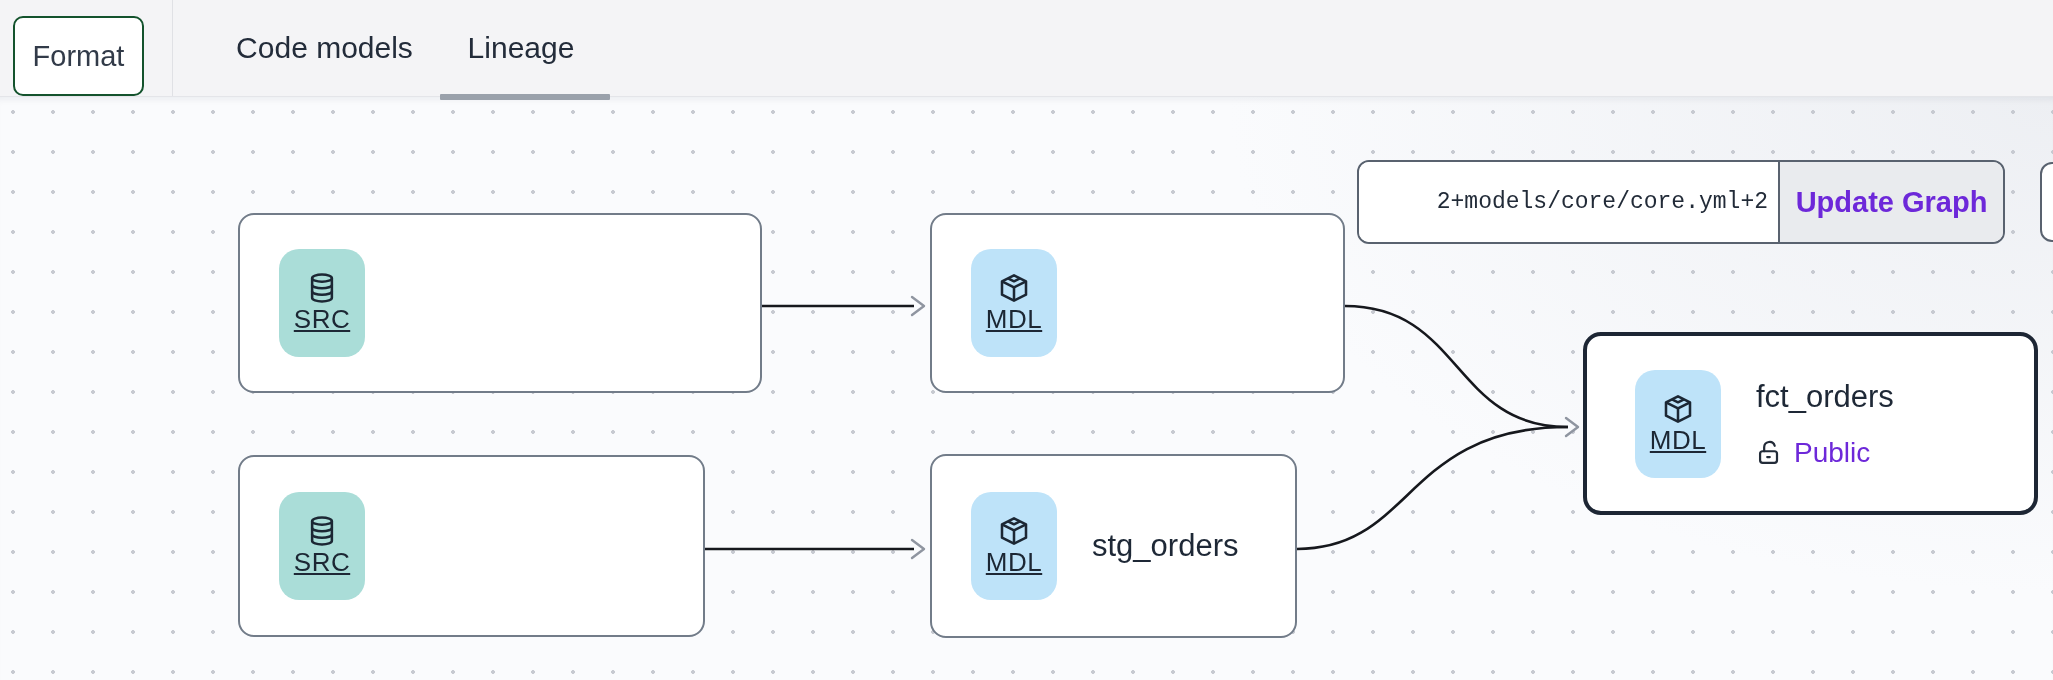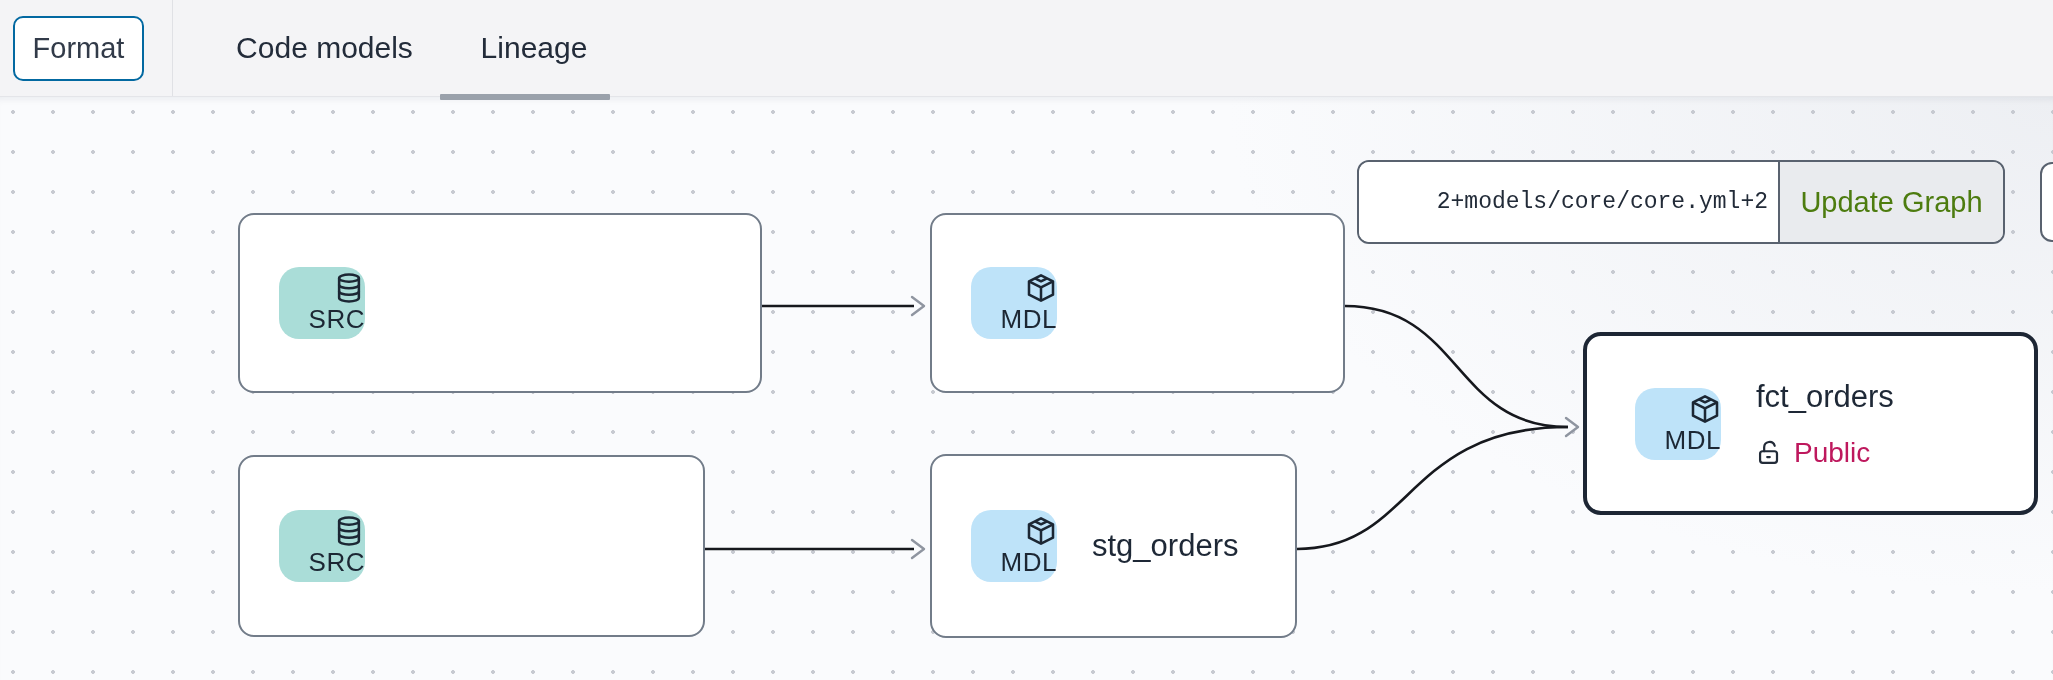--- a/index.html
+++ b/index.html
@@ -27,34 +27,34 @@
   }
 
   
   .topbar{
     position:absolute;left:0;top:0;width:2053px;height:97px;
     background:var(--topbar-bg);
     border-bottom:1px solid #e4e5e9;
     z-index:30;
   }
   .format-btn{
-    position:absolute;left:13px;top:16px;width:131px;height:65px;
-    background:#ffffff;border:2px solid #0369a1;border-radius:10px;
+    position:absolute;left:13px;top:16px;width:131px;height:80px;
+    background:#ffffff;border:2px solid #14532d;border-radius:10px;
     font-family:inherit;font-size:29px;color:#323b49;
     display:flex;align-items:center;justify-content:center;cursor:pointer;
   }
   .topbar-divider{
     position:absolute;left:172px;top:0;width:1px;height:96px;background:#e0e1e5;
   }
   .tab{
     position:absolute;top:0;height:96px;display:flex;align-items:center;justify-content:center;
     font-size:30px;color:#232c3a;cursor:pointer;
   }
   .tab-codequality{left:222px;width:205px;}
-  .tab-lineage{left:449px;width:170px;}
+  .tab-lineage{left:436px;width:170px;}
   .tab-underline{
     position:absolute;left:440px;top:94px;width:170px;height:6px;
     background:var(--tab-underline);border-radius:1px;z-index:31;
   }
 
   
   .canvas{
     position:absolute;left:0;top:97px;width:2053px;height:583px;
     background-color:var(--canvas-bg);
     background-image:
@@ -72,49 +72,49 @@
 
   
   .node{
     position:absolute;background:#ffffff;
     border:2px solid var(--node-border);border-radius:16px;
     display:flex;align-items:center;padding-left:39px;
     z-index:10;cursor:pointer;
   }
   .node.selected{border:4px solid var(--selected-node-border);border-radius:18px;}
   .badge{
-    width:86px;height:72px;border-radius:20px;flex:0 0 86px;
-    display:flex;flex-direction:column;align-items:flex-end;justify-content:center;
+    width:86px;height:108px;border-radius:20px;flex:0 0 86px;
+    display:flex;flex-direction:column;align-items:center;justify-content:center;text-decoration:underline;
   }
   .badge.src{background:var(--accent-source-badge);}
   .badge.mdl{background:var(--accent-model-badge);}
   .badge svg{width:32px;height:32px;stroke:#1c2734;}
   .badge .badge-label{font-size:26px;line-height:30px;color:#1c2734;letter-spacing:.5px;}
   .node .node-label{font-size:31px;font-weight:500;color:var(--text-dark);margin-left:35px;white-space:nowrap;}
   .node .node-text-col{margin-left:35px;display:flex;flex-direction:column;gap:22px;}
   .node .node-text-col .node-label{margin-left:0;}
-  .node-meta{display:flex;align-items:center;gap:10px;font-size:28px;color:#be185d;}
+  .node-meta{display:flex;align-items:center;gap:10px;font-size:28px;color:#6d28d9;}
   .node-meta svg{width:28px;height:28px;stroke:#222b38;}
 
   
   .graph-controls{
     position:absolute;left:1357px;top:160px;width:648px;height:84px;
     display:flex;border:2px solid var(--control-border);border-radius:12px;
     overflow:hidden;z-index:20;background:#ffffff;
   }
   .selector-input{
     flex:1;border:none;outline:none;background:#ffffff;
     font-family:Liberation Mono, monospace;font-size:23px;color:#222b38;padding:0 10px 0 26px;
     min-width:0;
     text-align:right;
   }
   .update-graph-btn{
     width:225px;flex:0 0 225px;border:none;border-left:2px solid var(--control-border);
-    background:var(--button-bg);font-family:inherit;font-size:29px;color:#4d7c0f;
-    display:flex;align-items:center;justify-content:center;cursor:pointer;
+    background:var(--button-bg);font-family:inherit;font-size:29px;color:#6d28d9;
+    display:flex;align-items:center;justify-content:center;cursor:pointer;font-weight:bold;
   }
   .edge-cropped-btn{
     position:absolute;left:2040px;top:162px;width:44px;height:80px;
     background:#ffffff;border:2px solid var(--control-border);border-radius:12px;
     z-index:20;cursor:pointer;
   }
 </style>
 </head>
 <body>
 

